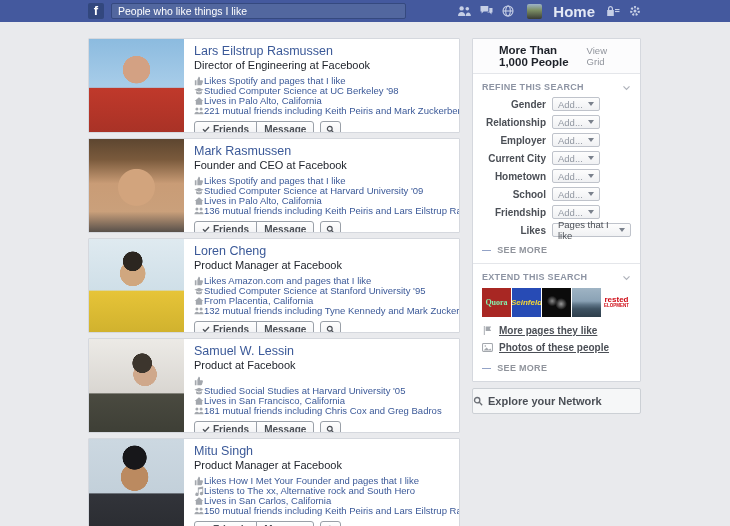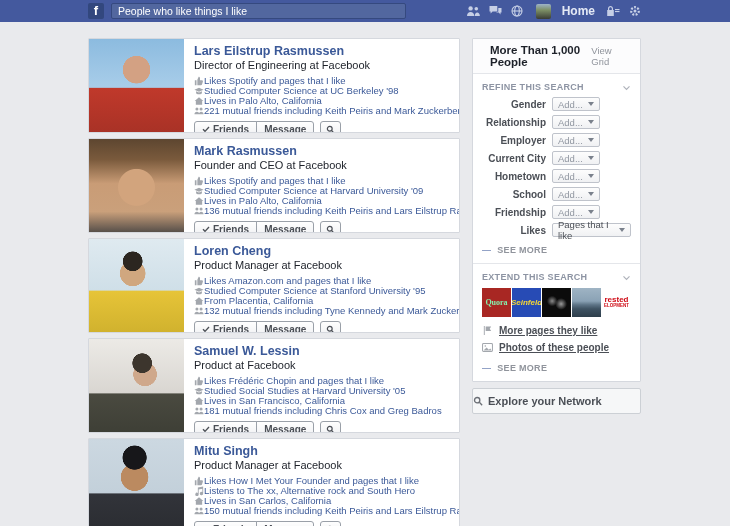--- a/index.html
+++ b/index.html
@@ -20,50 +20,50 @@
   }
   .search-input {
     margin-left:7px; width:295px; height:16px; border:1px solid #35497f; border-radius:2px;
     background:#52679f; color:#fff; font-size:10.5px; padding:0 6px;
     font-family:"Liberation Sans", sans-serif; outline:none;
   }
   .top-icons { margin-left:auto; display:flex; align-items:center; gap:9px; color:#c6cfe6; }
   .top-icons svg { display:block; }
   .top-avatar { width:15px; height:15px; border-radius:2px;
     background:linear-gradient(180deg,#9db3c8 0%,#7d9066 40%,#3a3c35 100%); margin-left:4px; }
-  .home-link { color:#e4e9f5; font-size:12px; font-weight:bold; margin:3px 2px; }
+  .home-link { color:#e4e9f5; font-size:15px; font-weight:bold; margin:3px 2px; }
   
   .main { display:flex; padding:16px 0 0 88px; gap:12px; align-items:flex-start; }
   .results { width:372px; }
   
   .card { display:flex; height:95px; margin-bottom:5px; background:#fff;
           border:1px solid #d5d8de; border-radius:1px; }
   .photo { width:95px; height:93px; flex:none; }
   .info { flex:1; padding:5px 10px 0 10px; overflow:hidden; }
-  .name { font-size:12.5px; line-height:15px; font-weight:bold; color:#3b5998; }
+  .name { font-size:12.5px; line-height:15px; font-weight:normal; color:#3b5998; }
   .job  { font-size:11px; line-height:13px; color:#1d2129; margin-bottom:4px; }
   .line { display:flex; align-items:flex-start; font-size:9.5px; line-height:9.8px;
           color:#3b5998; white-space:nowrap; }
   .line .ic { color:#a3a7ad; flex:none; display:flex; }
   .btn-row { margin-top:5px; display:flex; align-items:center; }
   .btn {
     display:flex; align-items:center; gap:3px;
     font-size:10px; font-weight:bold; color:#4b4f56;
     background:linear-gradient(#fefefe,#f0f1f3);
     border:1px solid #9aa0a8; padding:1px 7px; height:16px;
   }
   .btn.first { border-radius:3px 0 0 3px; }
   .btn.mid   { border-radius:0 3px 3px 0; margin-left:-1px; }
   .btn.square{ border-radius:3px; margin-left:6px; padding:1px 5px; }
   .btn .ic { display:flex; color:#4b4f56; }
   
   .sidebar { width:169px; }
   .side-box { background:#fff; border:1px solid #d5d8de; border-radius:1px; }
   .side-title { display:flex; justify-content:space-between; align-items:center;
-    padding:5px 17px; border-bottom:1px solid #e4e6ea; background:#fcfcfd; }
+    padding:5px 26px; border-bottom:1px solid #e4e6ea; background:#fcfcfd; }
   .side-title .t { font-size:11.5px; font-weight:bold; color:#1d2129; }
   .view-grid { font-size:9.5px; color:#90949c; }
   .section-head { display:flex; justify-content:space-between; align-items:center;
     padding:8px 9px 5px 9px; }
   .section-head .h { font-size:9px; font-weight:bold; color:#8d94a3; letter-spacing:.3px; }
   .chev { color:#aeb2ba; display:flex; }
   .filter-row { display:flex; align-items:center; margin:0 9px 4px 9px; }
   .filter-label { width:64px; text-align:right; font-size:10px; font-weight:bold;
     color:#4b4f56; margin-right:6px; flex:none; }
   .add-btn { display:flex; align-items:center; gap:5px; height:14px;
@@ -340,21 +340,20 @@
       <div class="photo" style="background: radial-gradient(16px at 56% 26%, rgb(60, 53, 45) 60%, rgba(0, 0, 0, 0) 63%), radial-gradient(12px at 59% 38%, rgb(207, 168, 139) 97%, rgba(0, 0, 0, 0) 100%), linear-gradient(rgb(236, 234, 230) 0%, rgb(217, 214, 209) 58%, rgb(74, 74, 64) 59%, rgb(62, 63, 54) 100%);"></div>
       <div class="info">
         <div class="name">Samuel W. Lessin</div>
         <div class="job">Product at Facebook</div>
         <div class="line">
           <span class="ic">
               <svg width="10" height="10" viewBox="0 0 12 12" fill="currentColor">
                 <path d="M1 5h2v6H1zM4 11h4.2c.7 0 1.3-.4 1.5-1.1l1-3.2c.3-.9-.4-1.7-1.3-1.7H7.2V2.6C7.2 1.7 6.5 1 5.6 1L4 4.6z"></path>
               </svg>
             </span>
-          <span>Likes Frédéric Chopin and pages that I like</span>
         </div>
         <div class="line">
           <span class="ic">
               <svg width="10" height="10" viewBox="0 0 12 12" fill="currentColor">
                 <path d="M6 2 .5 4.5 6 7l5.5-2.5z"></path>
                 <path d="M2.5 6.2v2.3c0 .8 1.6 1.5 3.5 1.5s3.5-.7 3.5-1.5V6.2L6 7.8z"></path>
               </svg>
             </span>
           <span>Studied Social Studies at Harvard University '05</span>
         </div>

